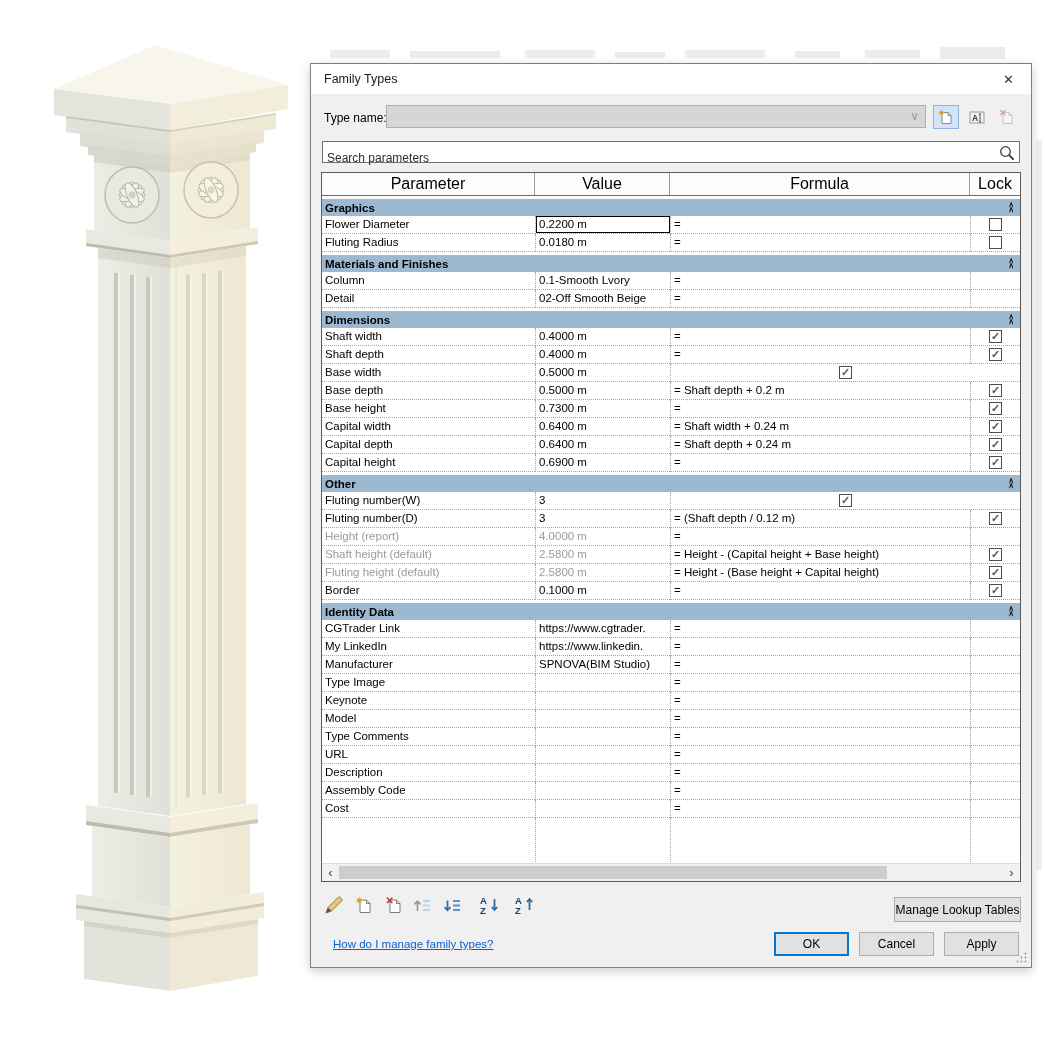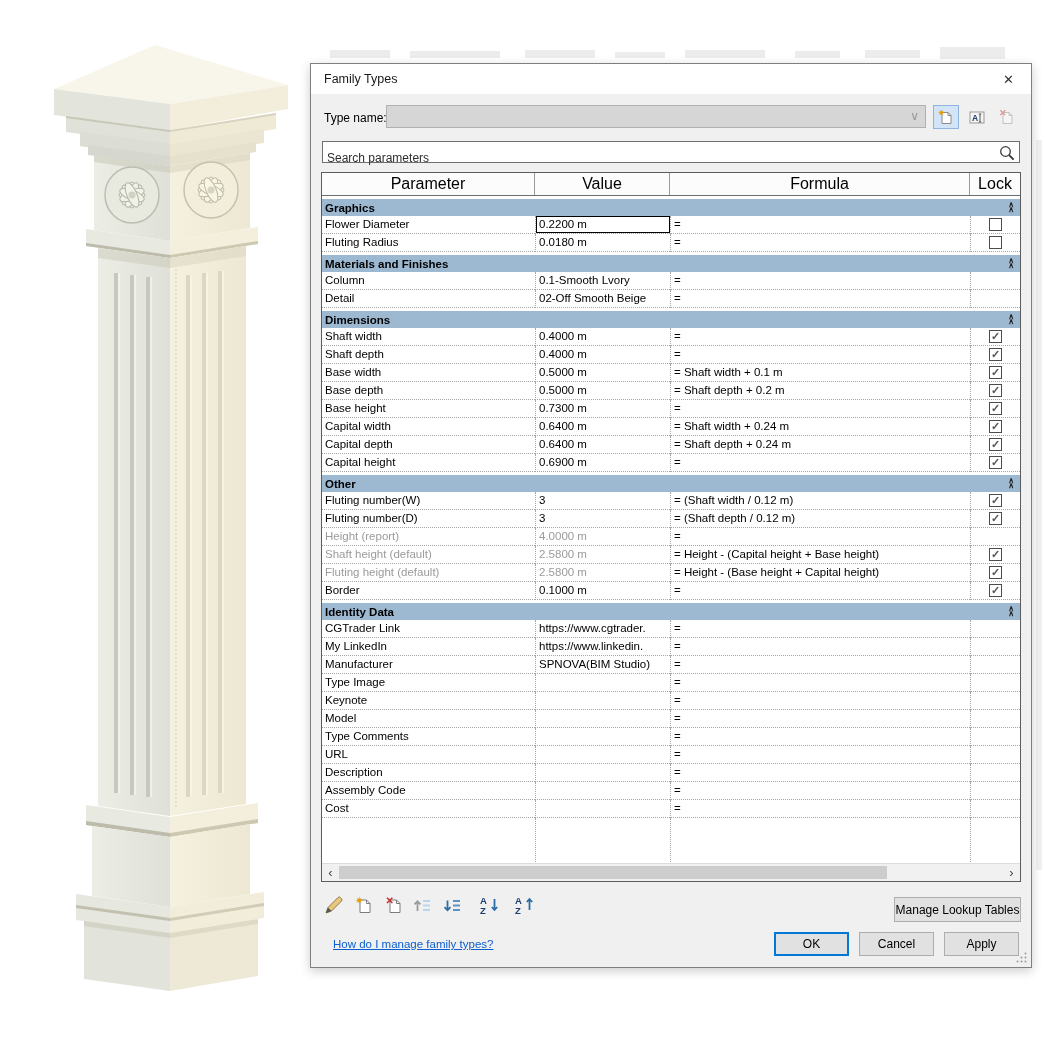--- a/index.html
+++ b/index.html
@@ -328,21 +328,20 @@
             <div class="cell w-p"><span>Shaft depth</span></div>
             <div class="cell w-v"><span>0.4000 m</span></div>
             <div class="cell w-f"><span>=</span></div>
             <div class="cell w-l">
               <span class="checkbox checked">✓</span>
             </div>
           </div>
           <div class="data-row">
             <div class="cell w-p"><span>Base width</span></div>
             <div class="cell w-v"><span>0.5000 m</span></div>
-            <div class="cell w-f"><span>= Shaft width + 0.1 m</span></div>
             <div class="cell w-l">
               <span class="checkbox checked">✓</span>
             </div>
           </div>
           <div class="data-row">
             <div class="cell w-p"><span>Base depth</span></div>
             <div class="cell w-v"><span>0.5000 m</span></div>
             <div class="cell w-f"><span>= Shaft depth + 0.2 m</span></div>
             <div class="cell w-l">
               <span class="checkbox checked">✓</span>
@@ -383,21 +382,20 @@
           <div class="section-row">
             <span>Other</span>
             <span class="collapse-icon">
               <i>∧</i>
               <i>∧</i>
             </span>
           </div>
           <div class="data-row">
             <div class="cell w-p"><span>Fluting number(W)</span></div>
             <div class="cell w-v"><span>3</span></div>
-            <div class="cell w-f"><span>= (Shaft width / 0.12 m)</span></div>
             <div class="cell w-l">
               <span class="checkbox checked">✓</span>
             </div>
           </div>
           <div class="data-row">
             <div class="cell w-p"><span>Fluting number(D)</span></div>
             <div class="cell w-v"><span>3</span></div>
             <div class="cell w-f"><span>= (Shaft depth / 0.12 m)</span></div>
             <div class="cell w-l">
               <span class="checkbox checked">✓</span>

